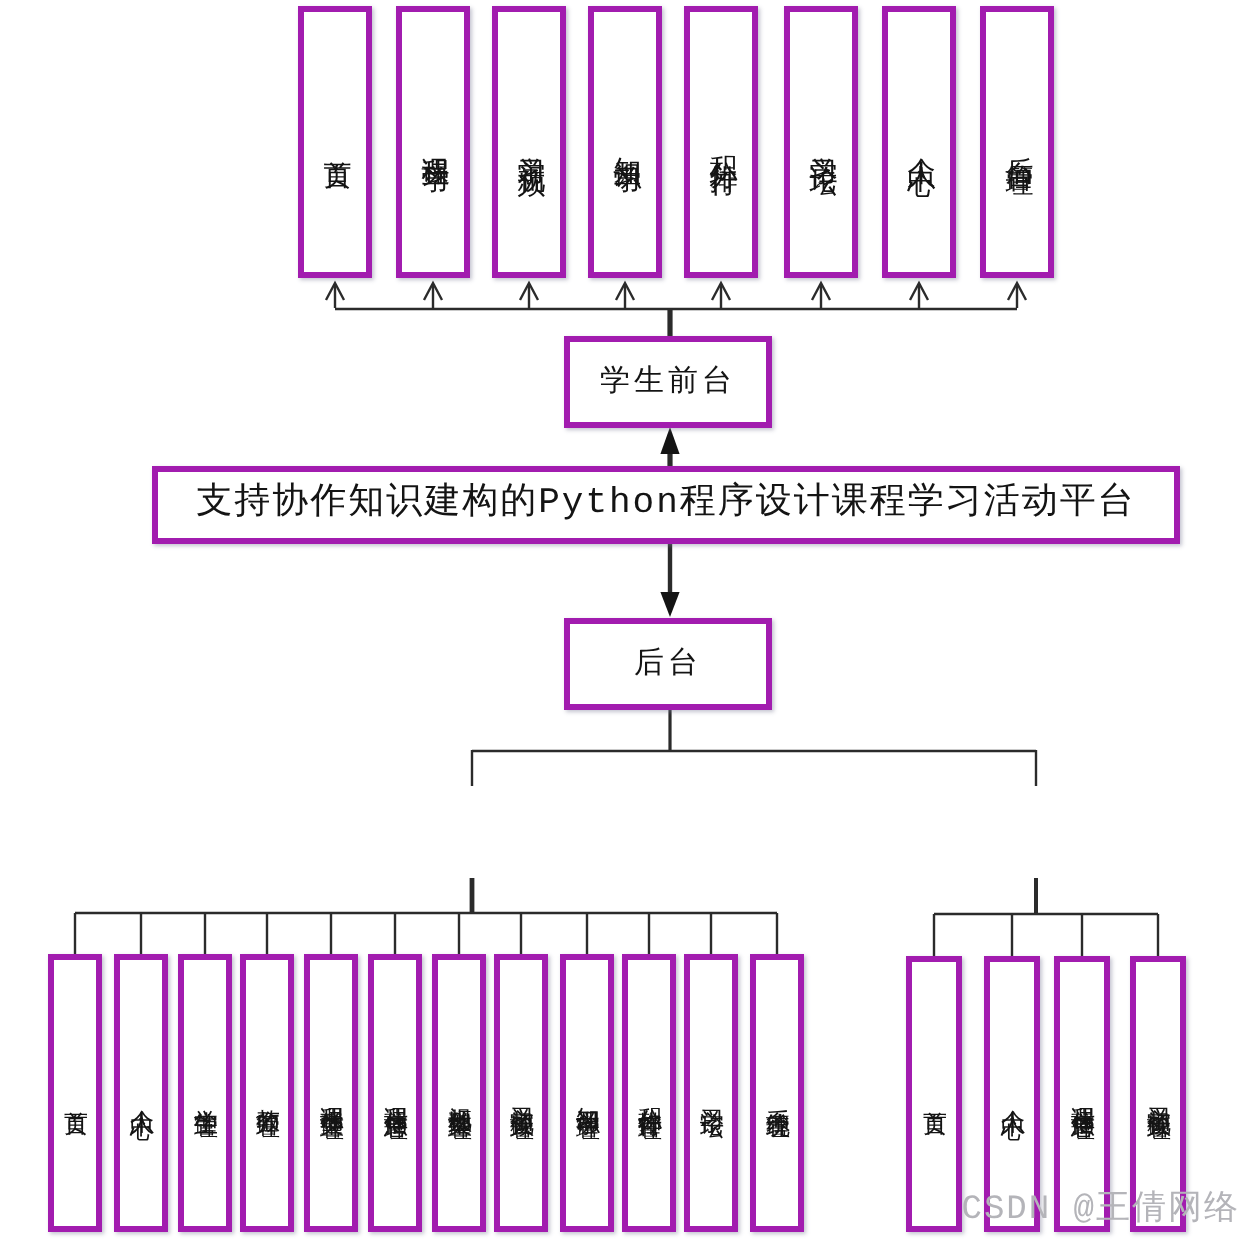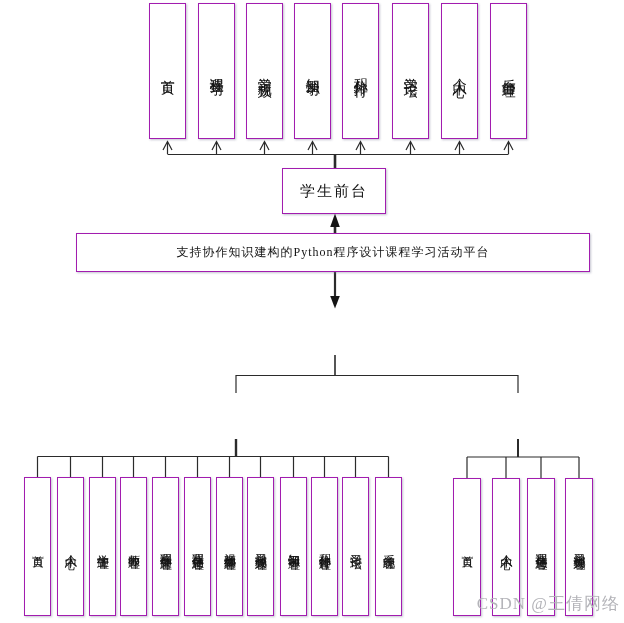--- a/index.html
+++ b/index.html
@@ -3,34 +3,34 @@
 <meta charset="utf-8">
 <style>
   html,body{margin:0;padding:0;background:#fff;}
   .canvas{
     position:relative;width:624px;height:623px;background:#fff;overflow:hidden;
     font-family:"Liberation Serif","DejaVu Serif",serif;color:#141414;
   }
   .lines{position:absolute;left:0;top:0;z-index:0;}
   .box{
     position:absolute;z-index:1;background:#fff;box-sizing:border-box;
-    border:1px solid #a21caf;box-shadow:1px 1px 2px rgba(125,125,150,.45);
+    border:3px solid #a21caf;box-shadow:1px 1px 2px rgba(125,125,150,.45);
     display:flex;align-items:center;justify-content:center;text-align:center;
     line-height:1.25;
   }
   .v{writing-mode:vertical-rl;text-orientation:upright;}
   .t{top:3px;width:37px;height:136px;font-size:14px;letter-spacing:2px;}
   .a{top:477px;width:27px;height:139px;font-size:12px;letter-spacing:1px;}
   .c{top:478px;width:28px;height:138px;font-size:12px;letter-spacing:1px;}
   .h{font-size:15px;letter-spacing:2px;}
-  .title{font-size:12px;letter-spacing:1px;}
+  .title{font-size:18px;letter-spacing:1px;font-family:Liberation Mono, monospace;}
   .watermark{
     position:absolute;z-index:2;right:4px;bottom:8px;
     font-size:17px;color:#b4b4b9;letter-spacing:1px;
-    font-family:Liberation Serif, serif;
+    font-family:Liberation Mono, monospace;
   }
 </style>
 </head>
 <body>
 
 <div class="canvas">
 
   <svg class="lines" width="624" height="623" viewBox="0 0 624 623" fill="none" stroke="#2b2b2b" stroke-width="1.2">
     <g>
       <line x1="167.5" y1="142" x2="167.5" y2="154"></line>
@@ -96,20 +96,21 @@
   <div class="box v t" style="left:198px">课程学习</div>
   <div class="box v t" style="left:246px">学习视频</div>
   <div class="box v t" style="left:294px">知识学习</div>
   <div class="box v t" style="left:342px">积分排行</div>
   <div class="box v t" style="left:392px">学习论坛</div>
   <div class="box v t" style="left:441px">个人中心</div>
   <div class="box v t" style="left:490px">后台管理</div>
 
   <div class="box h" style="left:282px;top:168px;width:104px;height:46px">学生前台</div>
   <div class="box title" style="left:76px;top:233px;width:514px;height:39px">支持协作知识建构的Python程序设计课程学习活动平台</div>
+  <div class="box h" style="left:282px;top:309px;width:104px;height:46px">后台</div>
 
   <div class="box v a" style="left:24px">首页</div>
   <div class="box v a" style="left:57px">个人中心</div>
   <div class="box v a" style="left:89px">学生管理</div>
   <div class="box v a" style="left:120px">教师管理</div>
   <div class="box v a" style="left:152px">课程类型管理</div>
   <div class="box v a" style="left:184px">课程信息管理</div>
   <div class="box v a" style="left:216px">视频类型管理</div>
   <div class="box v a" style="left:247px">学习视频管理</div>
   <div class="box v a" style="left:280px">知识学习管理</div>

